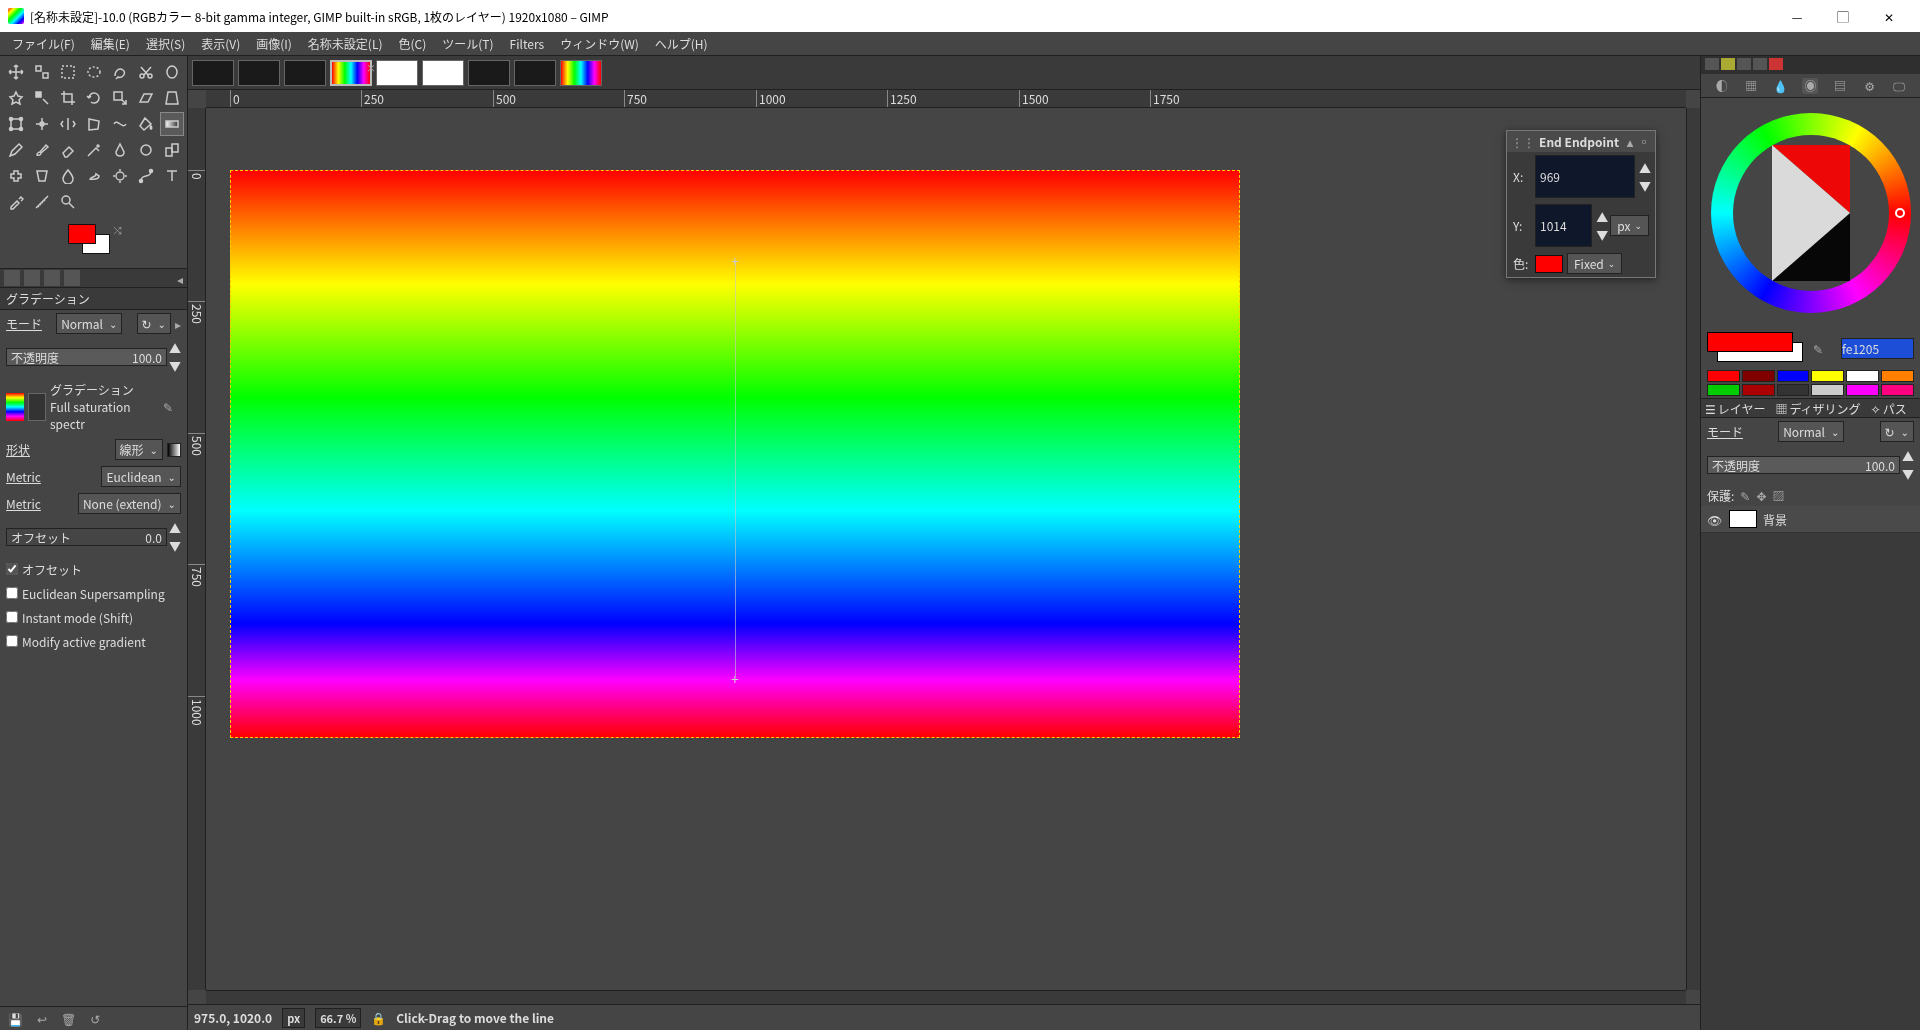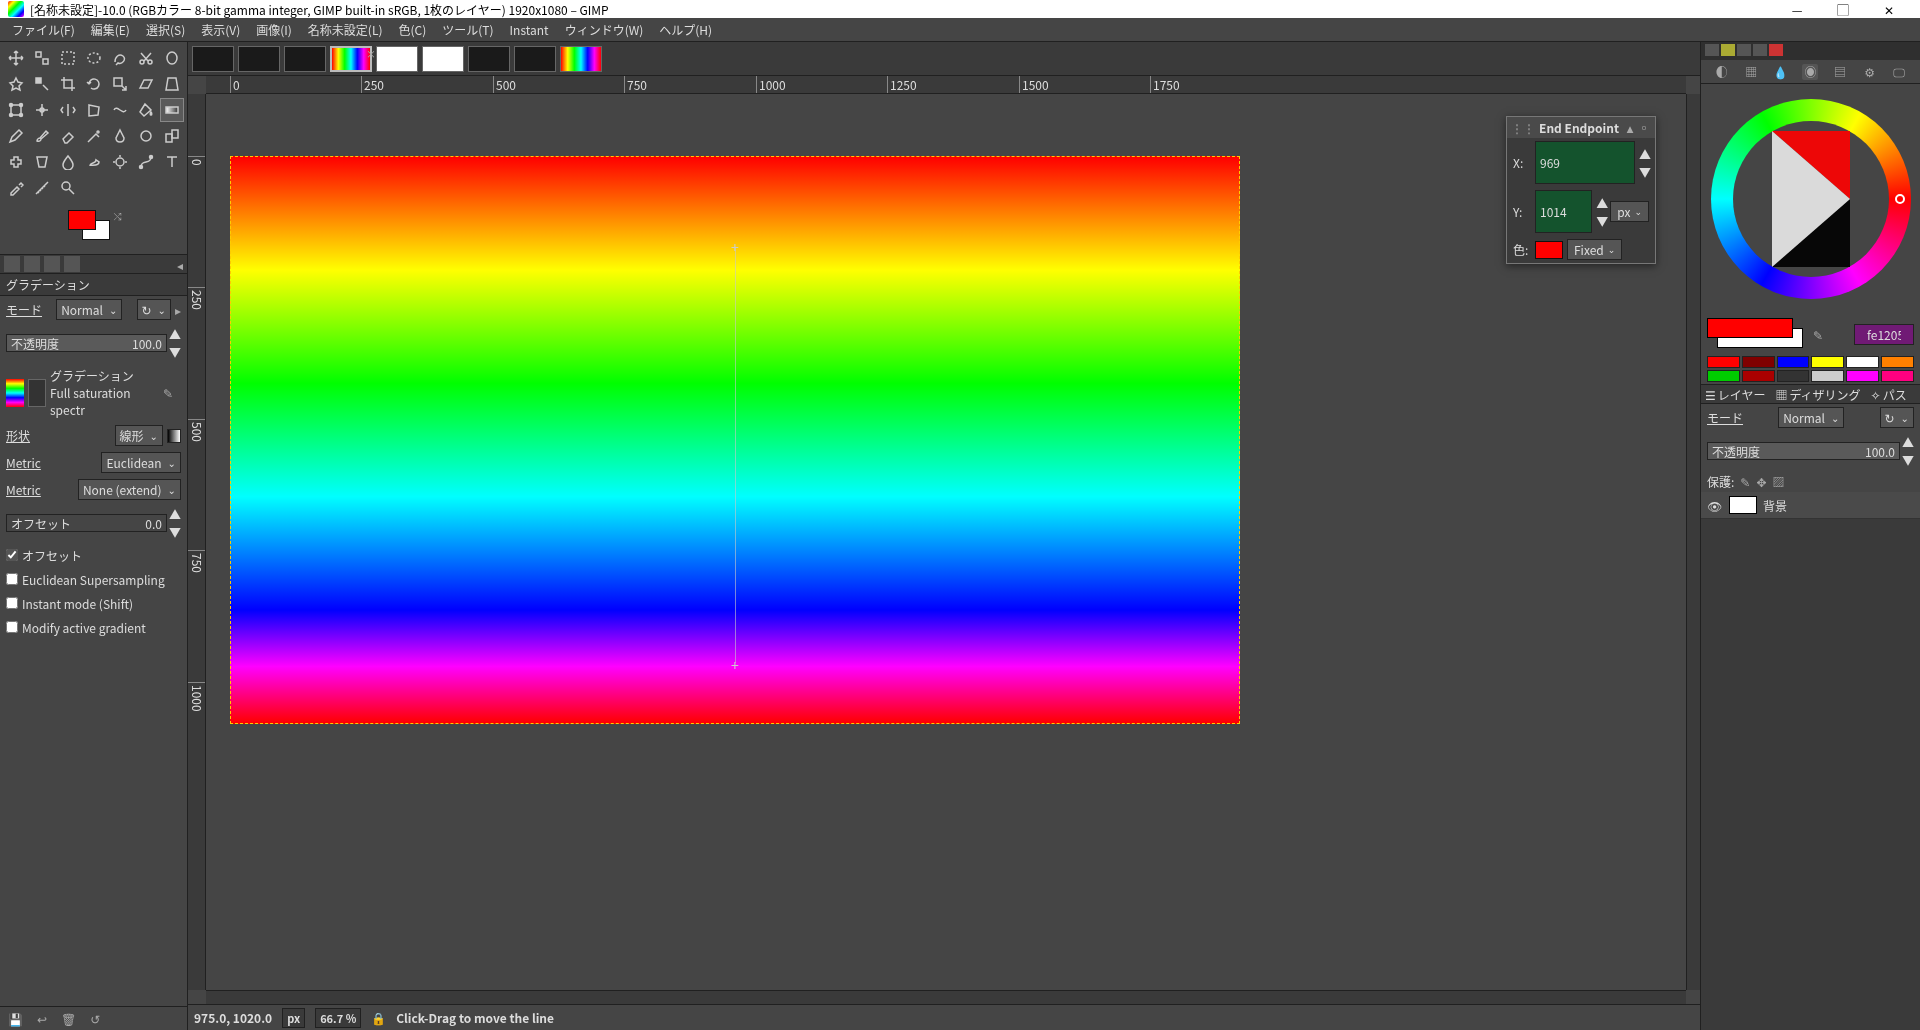--- a/index.html
+++ b/index.html
@@ -1,17 +1,17 @@
 <!DOCTYPE html>
 <html><head>
 <meta charset="utf-8">
 <style>
 * { margin: 0; padding: 0; box-sizing: border-box; font-family: "Segoe UI", "Noto Sans CJK JP", sans-serif; font-size: 12px; color: #ddd; user-select: none; }
 body { background: #454545; width: 1920px; height: 1030px; overflow: hidden; display: flex; flex-direction: column; }
-.titlebar { background: #fff; height: 18px; display: flex; align-items: center; padding: 0 8px; color: #000; justify-content: flex-end; }
+.titlebar { background: #fff; height: 32px; display: flex; align-items: center; padding: 0 8px; color: #000; justify-content: flex-end; }
 .titlebar .icon { width: 16px; height: 16px; margin-right: 6px; background: linear-gradient(135deg,#f00,#ff0,#0f0,#0ff,#00f,#f0f); border-radius: 2px; }
 .titlebar .title { flex: 1; color: #000; }
 .titlebar .wbtn { width: 46px; height: 26px; display: flex; align-items: center; justify-content: center; color: #000; }
 .menubar { background: #454545; height: 24px; display: flex; align-items: center; padding: 0 4px; border-bottom: 1px solid #202020; }
 .menubar .mitem { padding: 2px 8px; cursor: default; }
 .main { flex: 1; display: flex; min-height: 0; }
 .left-dock { width: 188px; background: #454545; display: flex; flex-direction: column; border-right: 1px solid #202020; }
 .right-dock { width: 220px; background: #454545; display: flex; flex-direction: column; border-left: 1px solid #202020; }
 .center { flex: 1; display: flex; flex-direction: column; background: #454545; position: relative; }
 .thumbs { height: 34px; background: #3a3a3a; display: flex; align-items: center; padding: 2px 4px; gap: 4px; border-bottom: 1px solid #202020; }
@@ -74,21 +74,21 @@
 .grad-prev .edit{ width:18px; height:18px; color:#aaa;}
 
 
 .float-panel { position: absolute; right: 30px; top: 22px; width: 150px; background: #3a3a3a; border: 1px solid #777; box-shadow: 0 2px 8px rgba(0,0,0,0.5); z-index: 10; }
 .float-panel .hdr { background: #4a4a4a; padding: 2px 4px; display: flex; align-items: center; font-weight: bold; }
 .float-panel .hdr .grip{ margin-right:4px; color:#888;}
 .float-panel .hdr .sp{ flex:1;}
 .float-panel .hdr .btn{ width:14px; text-align:center; color:#aaa;}
 .float-panel .frow { display: flex; align-items: center; padding: 3px 6px; gap: 4px; }
 .float-panel .frow .k{ width:18px; }
-.float-panel .frow .input{ flex:1; background:#14532d; border:1px solid #222; padding:12px 4px; text-align:left;}
+.float-panel .frow .input{ flex:1; background:#0f172a; border:1px solid #222; padding:12px 4px; text-align:left;}
 .float-panel .frow .spin{ width:10px; display:flex; flex-direction:column; font-size:7px;}
 .float-panel .frow .unit{ background:#555; border:1px solid #222; padding:1px 6px; display:flex; align-items:center;}
 .float-panel .frow .unit::after{content:"⌄"; margin-left:4px; font-size:9px;}
 .float-panel .frow .colbox{ width:28px; height:18px; background:#ff0000; border:1px solid #111;}
 
 
 .rd-tabs { height: 18px; background: #2f2f2f; display:flex; gap:2px; padding:2px 4px; }
 .rd-tabs .t{ width:14px; height:12px; background:#555;}
 .rd-tabs .t.red{ background:#c33;}
 .rd-tabs .t.yel{ background:#aa3;}
@@ -97,21 +97,21 @@
 .wheel-area { height: 230px; position:relative; display:flex; align-items:center; justify-content:center;}
 .wheel { width: 200px; height: 200px; border-radius: 50%; background: conic-gradient(from 90deg, red, magenta, blue, cyan, lime, yellow, red); position:relative;}
 .wheel::after{ content:""; position:absolute; inset:22px; border-radius:50%; background:#454545;}
 .triangle { position:absolute; width:0; height:0; left:50%; top:50%; transform:translate(-50%,-50%); border-left:78px solid transparent; border-top:68px solid rgba(255,0,0,0.9); border-bottom:68px solid rgba(0,0,0,0.9); filter:blur(0.3px);}
 .triangle2 { position:absolute; width:0; height:0; left:50%; top:50%; transform:translate(-50%,-50%); border-left:78px solid rgba(255,255,255,0.8); border-top:68px solid transparent; border-bottom:68px solid transparent; mix-blend-mode:screen;}
 .wheel-marker{ position:absolute; right:6px; top:50%; width:10px; height:10px; border:2px solid #fff; border-radius:50%; transform:translateY(-50%);}
 .fgbg2 { height:40px; padding:4px 6px; display:flex; align-items:center;}
 .fgbg2 .box{ position:relative; width:100px; height:32px;}
 .fgbg2 .fg{ position:absolute; width:86px; height:20px; background:#ff0000; border:1px solid #000; left:0; top:0;}
 .fgbg2 .bg{ position:absolute; width:86px; height:20px; background:#fff; border:1px solid #000; left:10px; top:10px;}
-.fgbg2 .hex{ margin-left:auto; background:#701a75; border:1px solid #222; padding:1px 12px; width:60px;}
+.fgbg2 .hex{ margin-left:auto; background:#1d4ed8; border:1px solid #222; padding:1px 0; width:73px;}
 .fgbg2 .ed{ margin-left:6px; color:#aaa;}
 .palette { display:grid; grid-template-columns:repeat(6,1fr); gap:2px; padding:2px 6px;}
 .palette .c{ height:12px; border:1px solid #222;}
 .layer-tabs{ height:20px; background:#3a3a3a; display:flex; align-items:center; padding:0 4px; gap:10px; border-top:1px solid #202020; border-bottom:1px solid #202020;}
 .layer-tabs .lt{ display:flex; align-items:center; gap:2px;}
 .layer-list{ flex:1; background:#3a3a3a; }
 .layer-item{ display:flex; align-items:center; padding:4px 6px; gap:6px; background:#4a4a4a; border-bottom:1px solid #333;}
 .layer-item .eye{ width:16px;}
 .layer-item .thumb{ width:28px; height:18px; background:#fff; border:1px solid #000;}
 .lock-row{ display:flex; align-items:center; padding:2px 6px; gap:6px; font-size:11px;}
@@ -133,21 +133,21 @@
 
 <div class="menubar">
   <div class="mitem">ファイル(F)</div>
   <div class="mitem">編集(E)</div>
   <div class="mitem">選択(S)</div>
   <div class="mitem">表示(V)</div>
   <div class="mitem">画像(I)</div>
   <div class="mitem">名称未設定(L)</div>
   <div class="mitem">色(C)</div>
   <div class="mitem">ツール(T)</div>
-  <div class="mitem">Instant</div>
+  <div class="mitem">Filters</div>
   <div class="mitem">ウィンドウ(W)</div>
   <div class="mitem">ヘルプ(H)</div>
 </div>
 
 <div class="main">
 
   <div class="left-dock">
     <div class="toolbox">
 
       <div class="tool">

